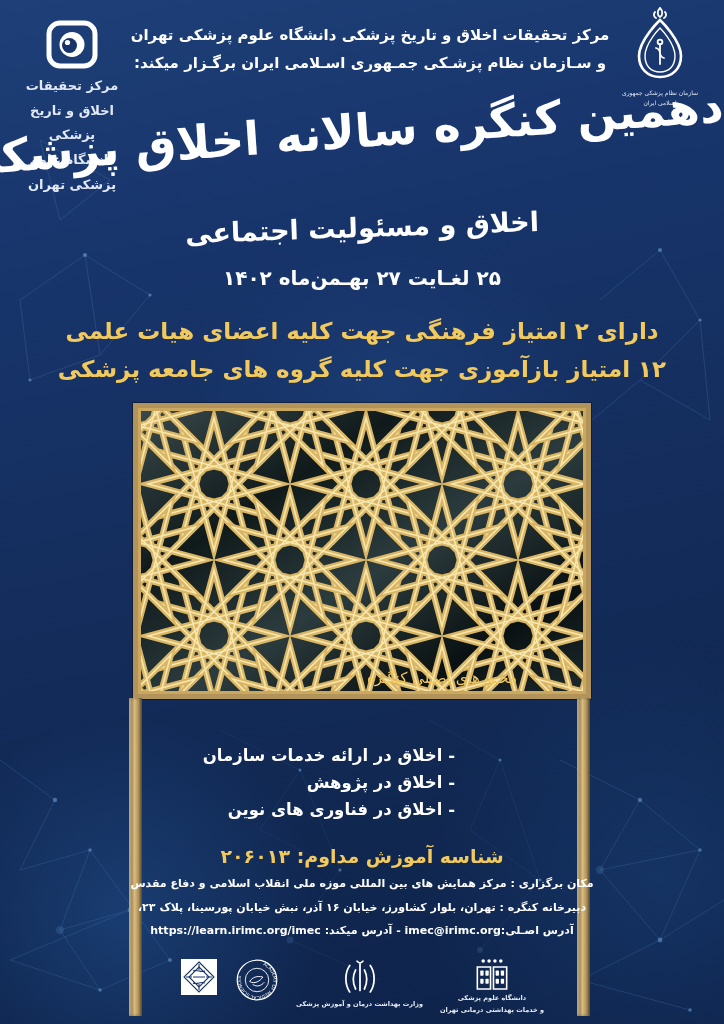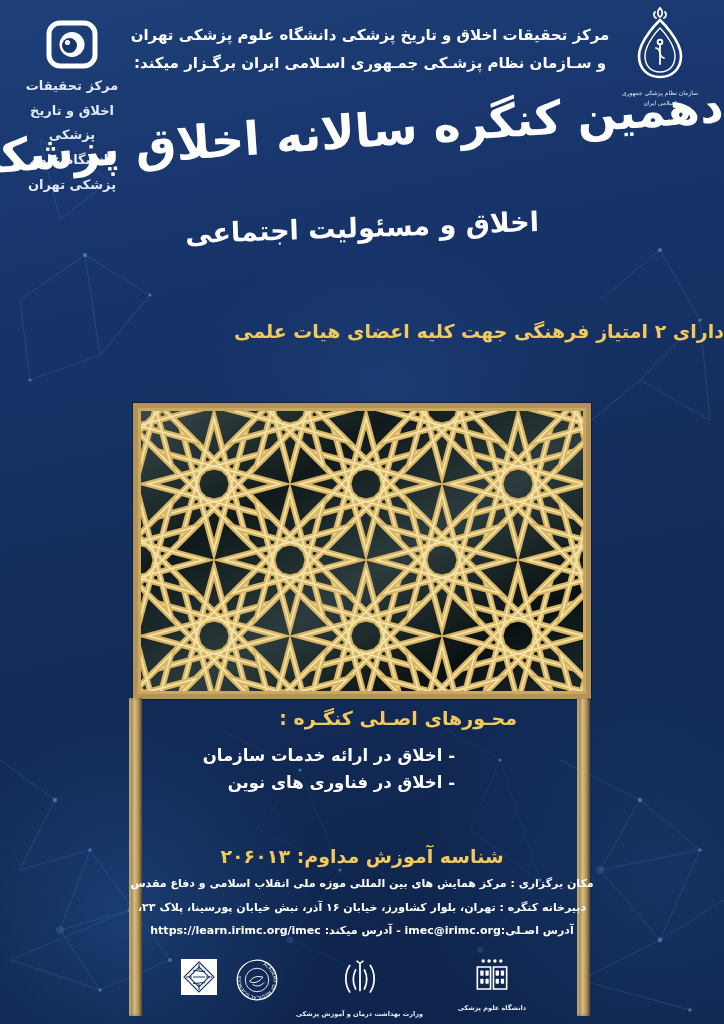--- a/index.html
+++ b/index.html
@@ -18,44 +18,44 @@
   .org-lines{left:0;right:0;top:22px;text-align:center;font-size:15px;font-weight:bold;line-height:1.85;letter-spacing:0;margin-left:16px;}
   .org-left{left:22px;top:20px;width:100px;text-align:center;}
   .org-left .cap{font-size:13px;line-height:1.9;color:#e2e9f6;font-weight:bold;}
   .org-right{right:16px;top:6px;width:96px;text-align:center;}
   .org-right .cap{font-size:6px;line-height:1.6;color:#dfe7f4;}
 
   .title{left:0;right:0;top:104px;text-align:center;font-size:46px;font-weight:bold;
          transform:rotate(-4deg);white-space:nowrap;}
   .subtitle{left:0;right:0;top:212px;text-align:center;font-size:27px;font-weight:bold;transform:rotate(-2deg);}
   .date-line{left:0;right:0;top:266px;text-align:center;font-size:20px;font-weight:bold;letter-spacing:1px;}
-  .credits{left:0;right:0;top:312px;color:#f2c95c;font-size:19px;font-weight:bold;line-height:38px;}
+  .credits{left:0;right:0;top:312px;text-align:center;color:#f2c95c;font-size:23px;font-weight:bold;line-height:38px;}
 
   .pattern-frame{left:133px;top:403px;width:458px;height:296px;box-sizing:border-box;
     border:5px solid #b2945a;background:#0d1514;
     box-shadow:inset 0 0 0 2px rgba(243,222,160,.55), 0 0 0 1px rgba(0,0,0,.35);}
   .pattern-frame svg{display:block;}
 
   .col-bar{top:698px;width:13px;height:318px;
     background:linear-gradient(90deg,#6f5830 0%,#d9bc80 42%,#c3a468 60%,#77603560 100%);
     background-color:#b69a60;
     box-shadow:inset -2px 0 3px rgba(0,0,0,.45), inset 2px 0 2px rgba(255,240,200,.5);}
   .col-left{left:129px;}
   .col-right{left:577px;}
 
-  .topics-heading{top:707px;right:207px;color:#f2c95c;font-size:19px;font-weight:bold;}
+  .topics-heading{top:669px;right:207px;color:#f2c95c;font-size:15px;font-weight:normal;}
   .topics-list{top:742px;right:269px;text-align:right;font-size:16.5px;font-weight:bold;line-height:27px;}
   .cme-line{left:0;right:0;top:845px;text-align:center;color:#f2c95c;font-size:19px;font-weight:bold;}
   .venue{left:70px;right:70px;top:872px;text-align:center;font-size:11px;font-weight:bold;line-height:23.5px;}
   .contact{direction:rtl;}
   .contact .ltr{direction:ltr;unicode-bidi:embed;}
 
   .logos-row{left:0;right:0;top:958px;display:flex;justify-content:center;align-items:flex-start;gap:17px;direction:ltr;position:absolute;}
   .logo-block{display:flex;flex-direction:column;align-items:center;}
-  .logo-block .cap{font-size:6.5px;line-height:1.5;color:#e8edf7;text-align:right;margin-top:12px;font-weight:bold;}
+  .logo-block .cap{font-size:6.5px;line-height:1.5;color:#e8edf7;text-align:right;margin-top:2px;font-weight:bold;}
 </style>
 </head>
 <body>
 
 <div class="poster">
 
   <svg class="plexus" width="724" height="1024" viewBox="0 0 724 1024">
     <g stroke="#5e9bd8" stroke-width="1" fill="none" opacity="0.20">
       <path d="M20,300 L85,255 L150,295 L100,355 L30,380 Z M85,255 L100,355"></path>
       <path d="M40,140 L110,180 L60,220 Z"></path>
@@ -122,23 +122,25 @@
     <div class="cap">سازمان نظام پزشکی جمهوری اسلامی ایران</div>
   </div>
 
   <div class="abs org-lines">
     <div>مرکز تحقیقات اخلاق و تاریخ پزشکی دانشگاه علوم پزشکی تهران</div>
     <div>و سـازمان نظام پزشـکی جمـهوری اسـلامی ایران برگـزار میکند:</div>
   </div>
 
   <div class="abs title">دهمین کنگره سالانه اخلاق پزشکی ایران</div>
   <div class="abs subtitle">اخلاق و مسئولیت اجتماعی</div>
+  <div class="abs date-line">۲۵ لغـایت ۲۷ بهـمن‌ماه ۱۴۰۲</div>
 
   <div class="abs credits">
     <div>دارای ۲  امتیاز فرهنگی جهت کلیه اعضای هیات علمی</div>
+    <div>۱۲  امتیاز بازآموزی جهت کلیه گروه های جامعه پزشکی</div>
   </div>
 
   <div class="abs pattern-frame">
     <svg width="448" height="286" viewBox="0 0 448 286" preserveAspectRatio="xMidYMid slice">
       <defs>
         <linearGradient id="patbg" x1="0" y1="0" x2="1" y2="1">
           <stop offset="0" stop-color="#3a4a4d"></stop>
           <stop offset="0.3" stop-color="#101a1b"></stop>
           <stop offset="0.55" stop-color="#2c3c3e"></stop>
           <stop offset="0.8" stop-color="#0a1112"></stop>
@@ -161,20 +163,21 @@
       <rect x="1.5" y="1.5" width="445" height="283" fill="none" stroke="#caa85f" stroke-width="3"></rect>
     </svg>
   </div>
 
   <div class="abs col-bar col-left"></div>
   <div class="abs col-bar col-right"></div>
 
   <div class="abs topics-heading">محـورهای اصـلی کنگـره :</div>
   <div class="abs topics-list">
     <div>- اخلاق در ارائه خدمات سازمان</div>
+    <div>- اخلاق در پژوهش</div>
     <div>- اخلاق در فناوری های نوین</div>
   </div>
 
   <div class="abs cme-line">شناسه آموزش مداوم: ۲۰۶۰۱۳</div>
 
   <div class="abs venue">
     <div>مکان برگزاری : مرکز همایش های بین المللی موزه ملی انقلاب اسلامی و دفاع مقدس</div>
     <div>دبیرخانه کنگره : تهران، بلوار کشاورز، خیابان ۱۶ آذر، نبش خیابان پورسینا، پلاک ۲۳،</div>
     <div class="contact">
       <span>آدرس اصـلی:</span><span class="ltr">imec@irimc.org</span><span> - </span><span>آدرس میکند: </span><span class="ltr">https://learn.irimc.org/imec</span>

